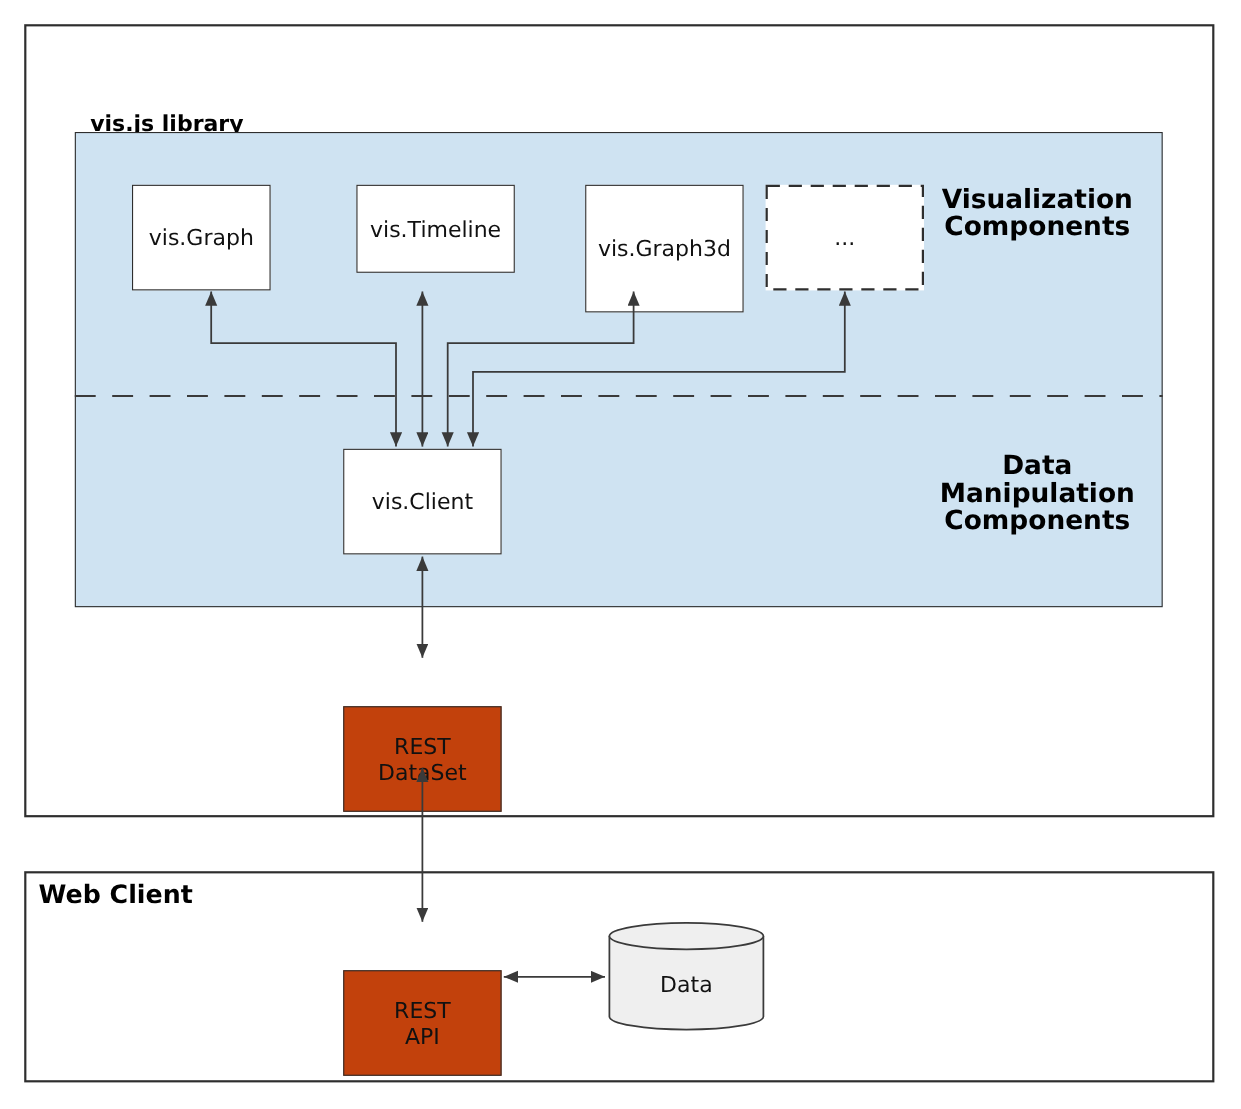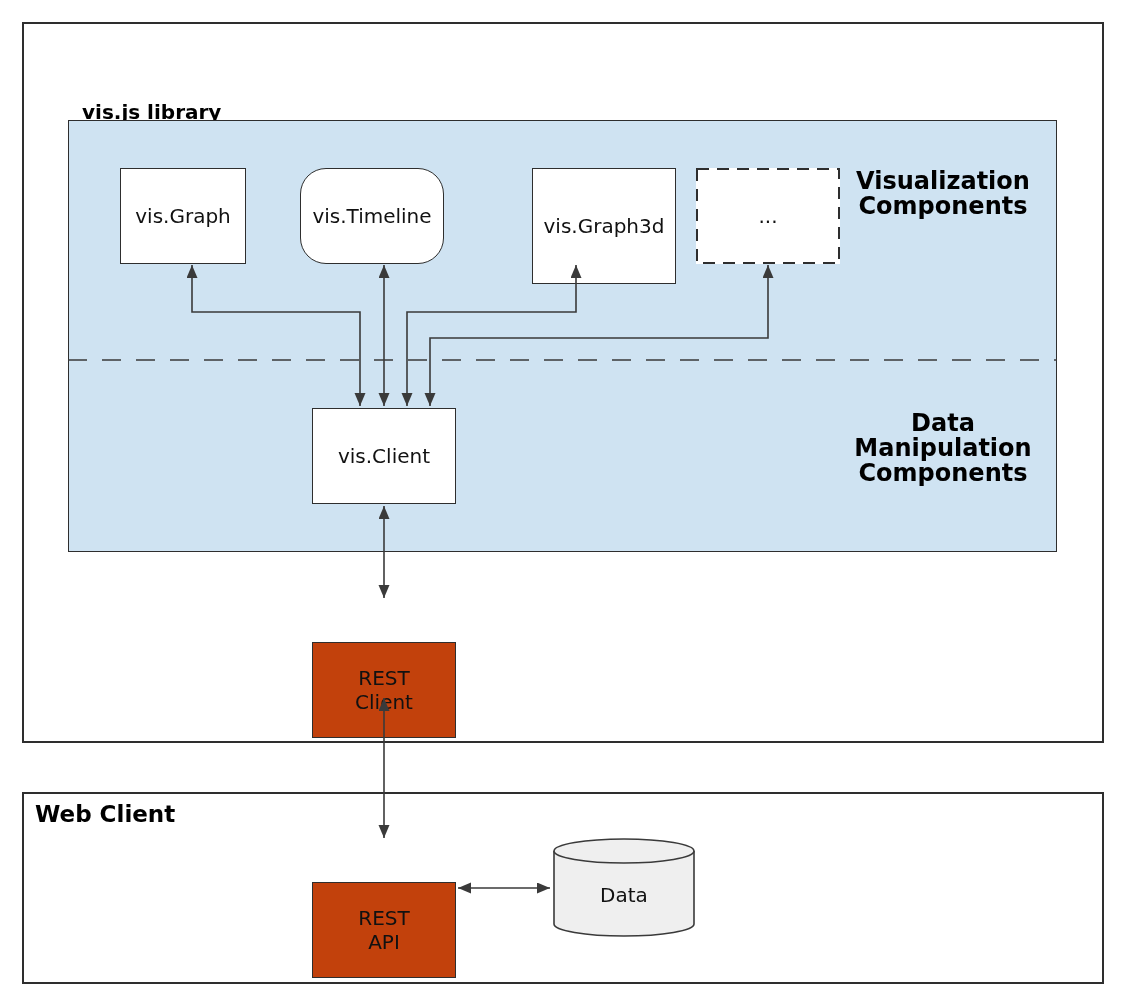--- a/index.html
+++ b/index.html
@@ -74,21 +74,21 @@
 <div class="canvas">
 
   <div class="abs outer-box" style="left:22px; top:22px; width:1082px; height:721px;"></div>
 
   <div class="abs library-label" style="left:82px; top:100px;">vis.js library</div>
   <div class="abs library-box" style="left:68px; top:120px; width:989px; height:432px;"></div>
 
   <div class="abs node" style="left:120px; top:168px; width:126px; height:96px;">
     <span>vis.Graph</span>
   </div>
-  <div class="abs node" style="left:300px; top:168px; width:144px; height:96px;border-radius:26px;">
+  <div class="abs node" style="left:324px; top:168px; width:144px; height:80px;">
     <span>vis.Timeline</span>
   </div>
   <div class="abs node" style="left:504px; top:168px; width:144px; height:116px;margin-left:28px;">
     <span>vis.Graph3d</span>
   </div>
   <div class="abs node no-border" style="left:696px; top:168px; width:144px; height:96px;">
     <span>...</span>
   </div>
 
   <div class="abs section-label" style="left:843px; top:169px; width:200px;">
@@ -102,21 +102,21 @@
     <span style="display:block">Components</span>
   </div>
 
   <div class="abs node" style="left:312px; top:408px; width:144px; height:96px;">
     <span>vis.Client</span>
   </div>
 
   <div class="abs node gray" style="left:312px; top:600px; width:144px; height:96px;">
     <span>
       <span style="display:block">REST</span>
-      <span style="display:block">Client</span>
+      <span style="display:block">DataSet</span>
     </span>
   </div>
 
   <div class="abs outer-box" style="left:22px; top:792px; width:1082px; height:192px;"></div>
   <div class="abs outer-title" style="left:35px; top:801px;">Web Client</div>
 
   <div class="abs node gray" style="left:312px; top:840px; width:144px; height:96px;">
     <span>
       <span style="display:block">REST</span>
       <span style="display:block">API</span>

